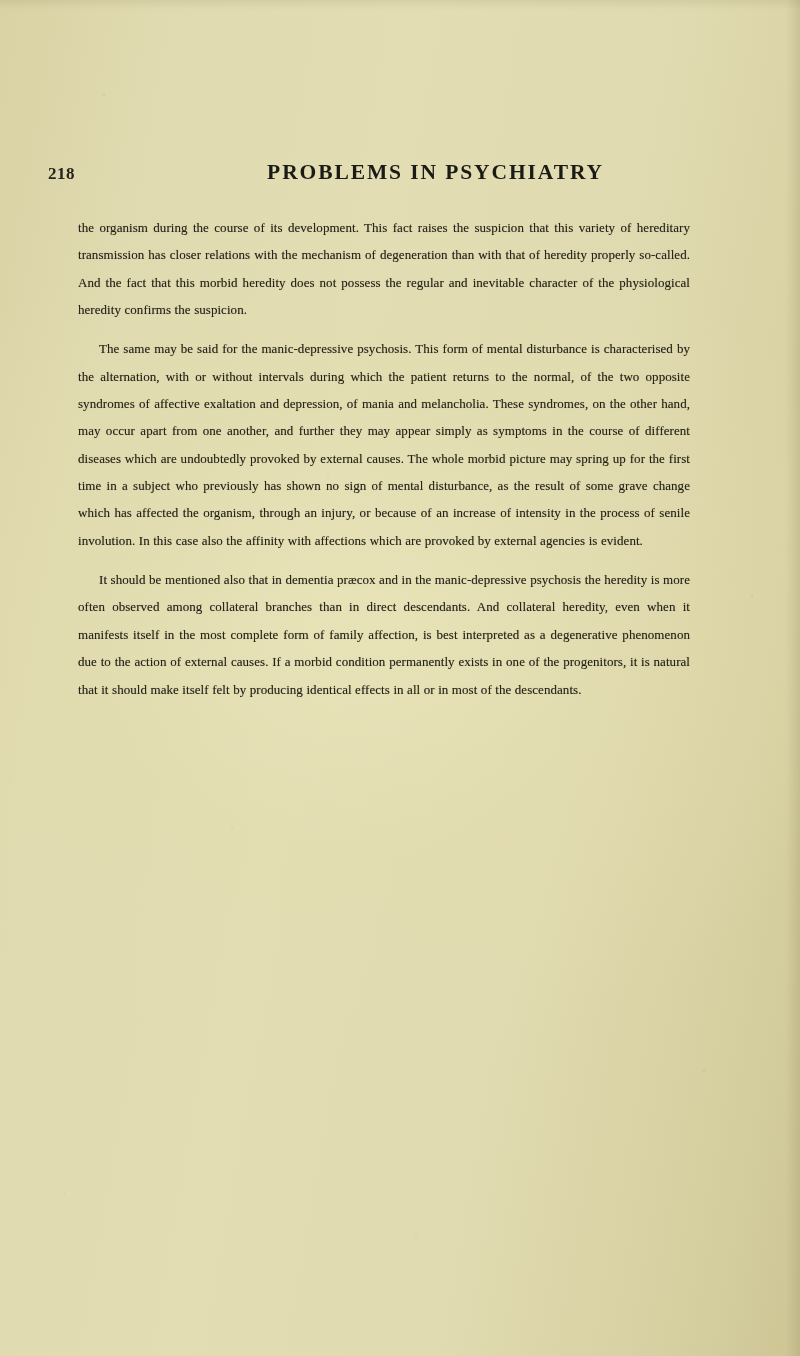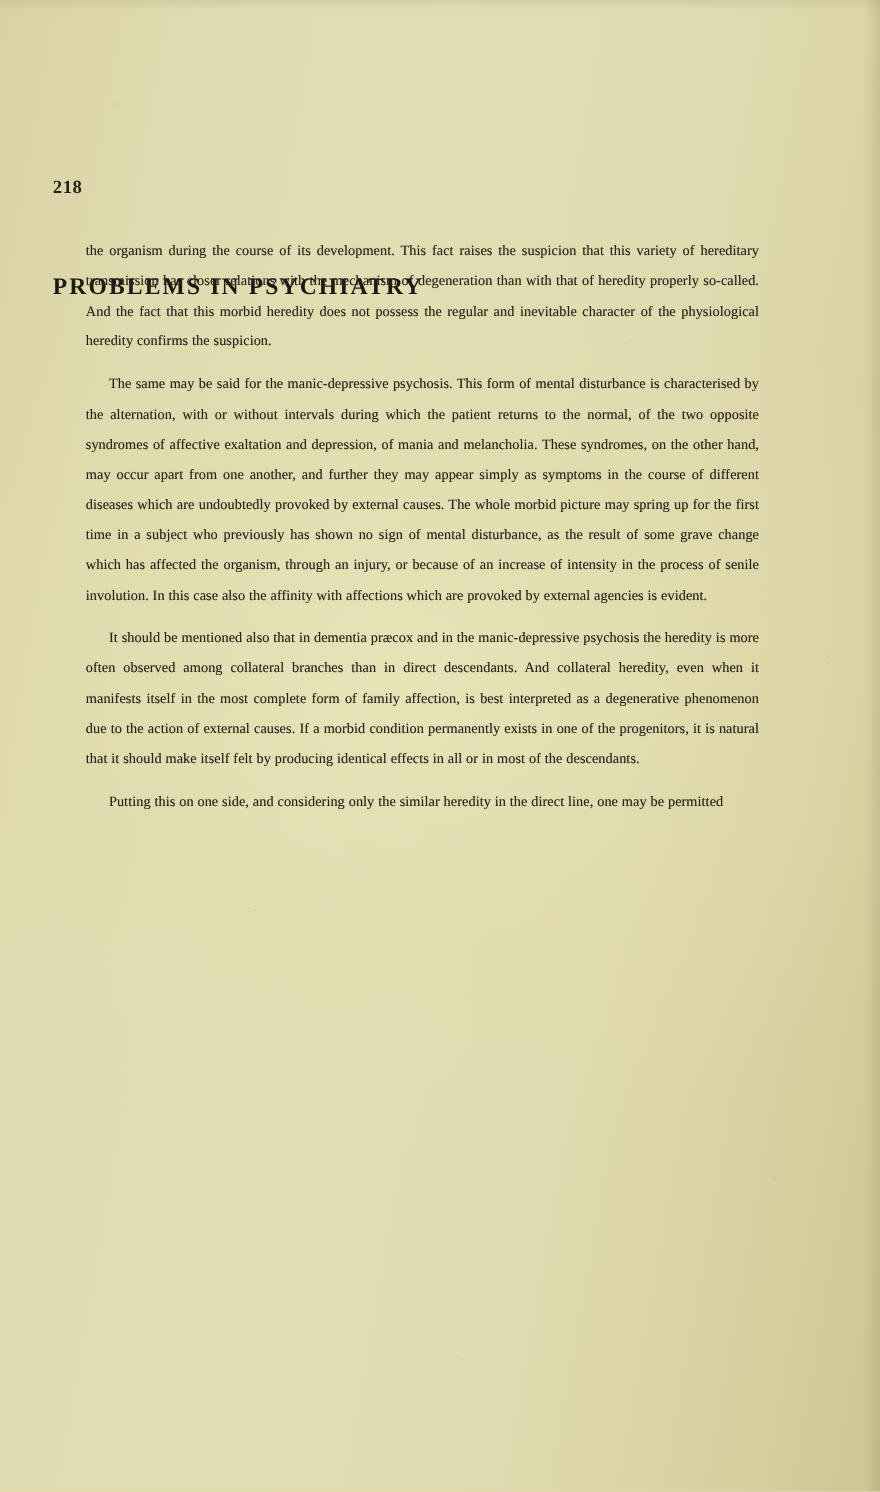--- a/index.html
+++ b/index.html
@@ -67,21 +67,20 @@
   
   .running-head {
     position: absolute;
     left: 48px;
     top: 160px;
     width: 640px;
     height: 32px;
     display: flex;
     align-items: baseline;
     color: #20201a;
-    flex-direction: column;
   }
   .folio {
     font-size: 17px;
     font-weight: 700;
     letter-spacing: .5px;
     width: 88px;
     flex: 0 0 88px;
     color: #24241c;
     font-family: "Liberation Serif", "DejaVu Serif", serif;
     
@@ -132,16 +131,15 @@
 
   <div class="running-head">
     <span class="folio">218</span>
     <span class="head-title">PROBLEMS IN PSYCHIATRY</span>
   </div>
 
   <div class="textblock">
     <p class="para first">the organism during the course of its development. This fact raises the suspicion that this variety of hereditary transmission has closer relations with the mechanism of degeneration than with that of heredity properly so-called. And the fact that this morbid heredity does not possess the regular and inevitable character of the physiological heredity confirms the suspicion.</p>
     <p class="para">The same may be said for the manic-depressive psychosis. This form of mental disturbance is characterised by the alternation, with or without intervals during which the patient returns to the normal, of the two opposite syndromes of affective exaltation and depression, of mania and melancholia. These syndromes, on the other hand, may occur apart from one another, and further they may appear simply as symptoms in the course of different diseases which are undoubtedly provoked by external causes. The whole morbid picture may spring up for the first time in a subject who previously has shown no sign of mental disturbance, as the result of some grave change which has affected the organism, through an injury, or because of an increase of intensity in the process of senile involution. In this case also the affinity with affections which are provoked by external agencies is evident.</p>
     <p class="para">It should be mentioned also that in dementia præcox and in the manic-depressive psychosis the heredity is more often observed among collateral branches than in direct descendants. And collateral heredity, even when it manifests itself in the most complete form of family affection, is best interpreted as a degenerative phenomenon due to the action of external causes. If a morbid condition permanently exists in one of the progenitors, it is natural that it should make itself felt by producing identical effects in all or in most of the descendants.</p>
-    <p class="para last-short">Putting this on one side, and considering only the similar heredity in the direct line, one may be permitted</p>
   </div>
 
 </div>
 
 </body></html>

